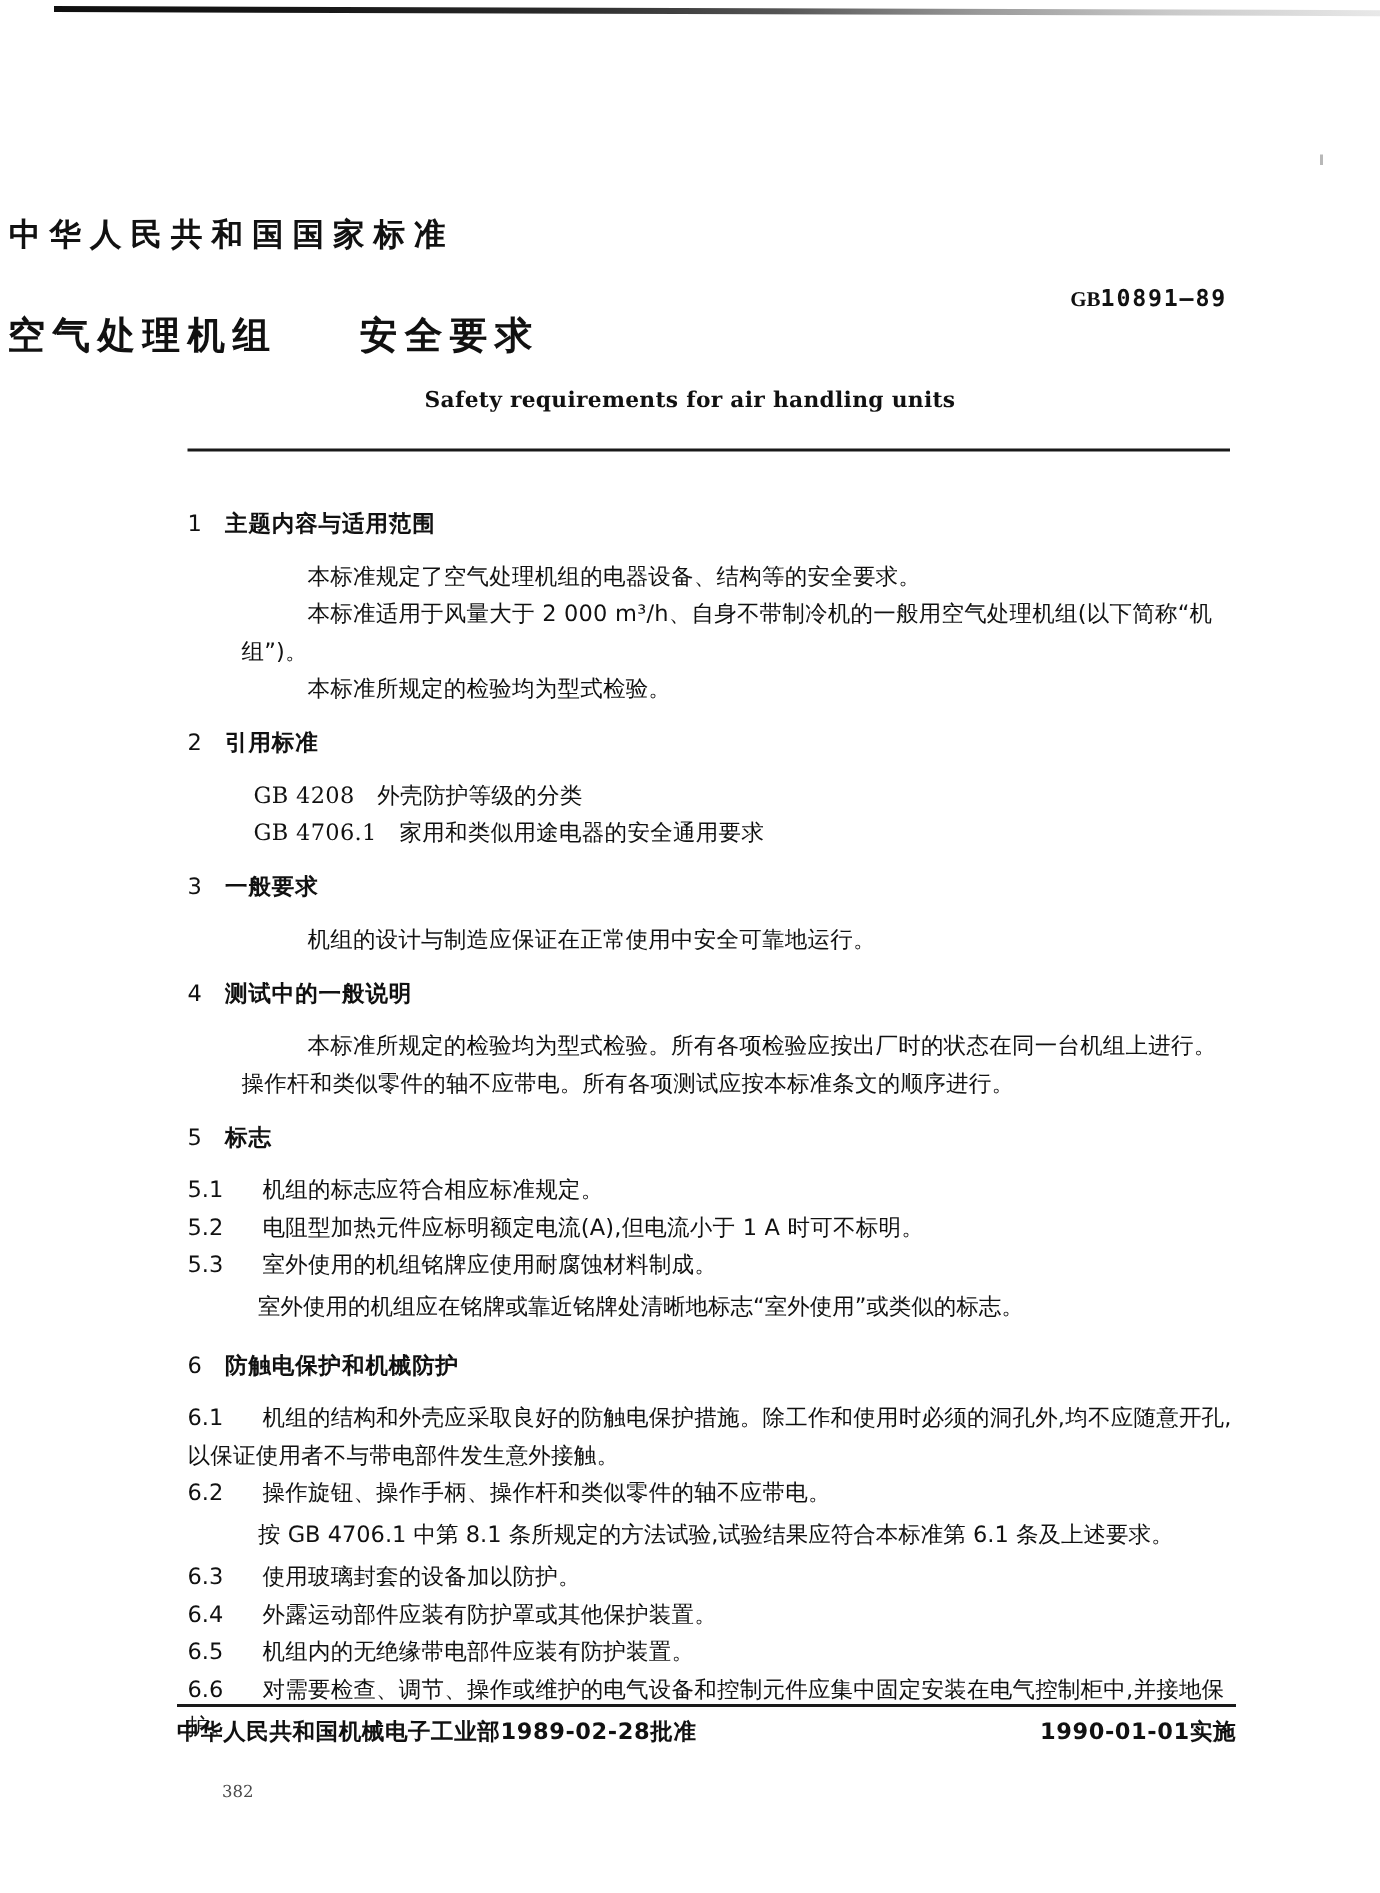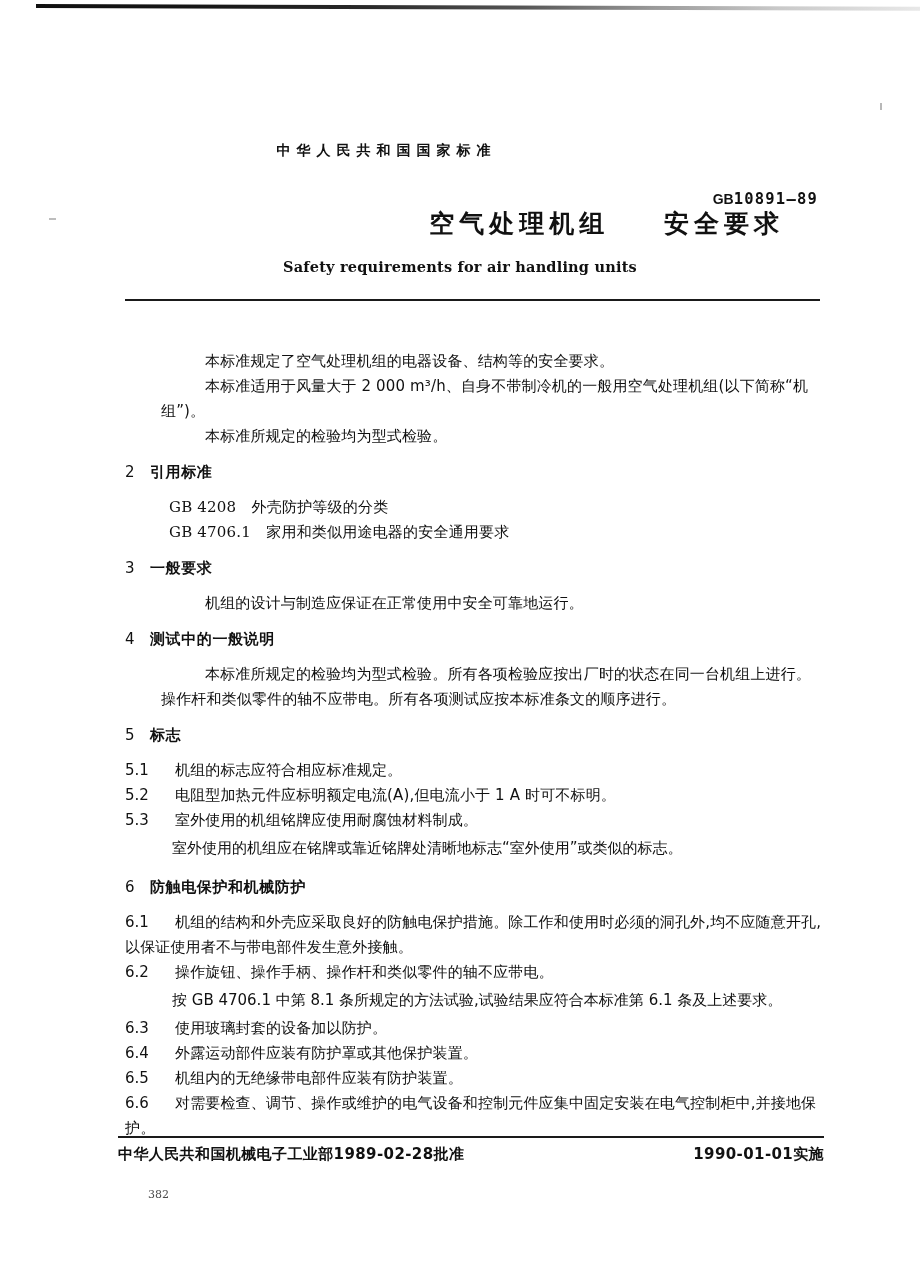--- a/index.html
+++ b/index.html
@@ -53,48 +53,48 @@
     position: absolute;
     left: 0;
     top: 0;
     width: 920px;
   }
   .national-standard-title {
     position: absolute;
     left: 0;
     top: 142px;
     width: 767px;
-    text-align: center;
-    font-size: 14px;
+    text-align: left;
+    font-size: 21px;
     font-weight: bold;
     letter-spacing: 6px;
     text-indent: 6px;
   }
   .std-number {
     position: absolute;
     right: 102px;
     top: 190px;
     font-family: "DejaVu Sans Mono", "Liberation Mono", monospace;
     font-size: 15.5px;
     font-weight: bold;
     letter-spacing: 1.2px;
     white-space: nowrap;
   }
   .std-number .gb-prefix {
-    font-family: Liberation Sans, sans-serif;
+    font-family: Liberation Serif, serif;
     font-size: 14px;
     font-weight: bold;
     letter-spacing: 0;
   }
   .doc-title-cn {
     position: absolute;
     left: 0;
     top: 207px;
     width: 784px;
-    text-align: right;
+    text-align: left;
     font-size: 25px;
     font-weight: bold;
     letter-spacing: 5px;
     text-indent: 5px;
     white-space: pre;
   }
   .doc-title-en {
     position: absolute;
     left: 0;
     top: 258px;
@@ -222,20 +222,21 @@
 
     <div class="doc-title-cn">空气处理机组    安全要求</div>
 
     <div class="doc-title-en">Safety requirements for air handling units</div>
 
     <div class="rule-header"></div>
   </div>
 
   <div class="body-area">
 
+    <div class="sec-heading"><span class="num">1</span><span>主题内容与适用范围</span></div>
     <div class="gap-sm"></div>
     <p class="para indent2">本标准规定了空气处理机组的电器设备、结构等的安全要求。</p>
     <p class="para indent2">本标准适用于风量大于 2 000 m³/h、自身不带制冷机的一般用空气处理机组(以下简称“机组”)。</p>
     <p class="para indent2">本标准所规定的检验均为型式检验。</p>
 
     <div class="gap-md"></div>
 
     <div class="sec-heading"><span class="num">2</span><span>引用标准</span></div>
     <div class="gap-sm"></div>
     <p class="para indent1 latin">GB 4208　外壳防护等级的分类</p>

